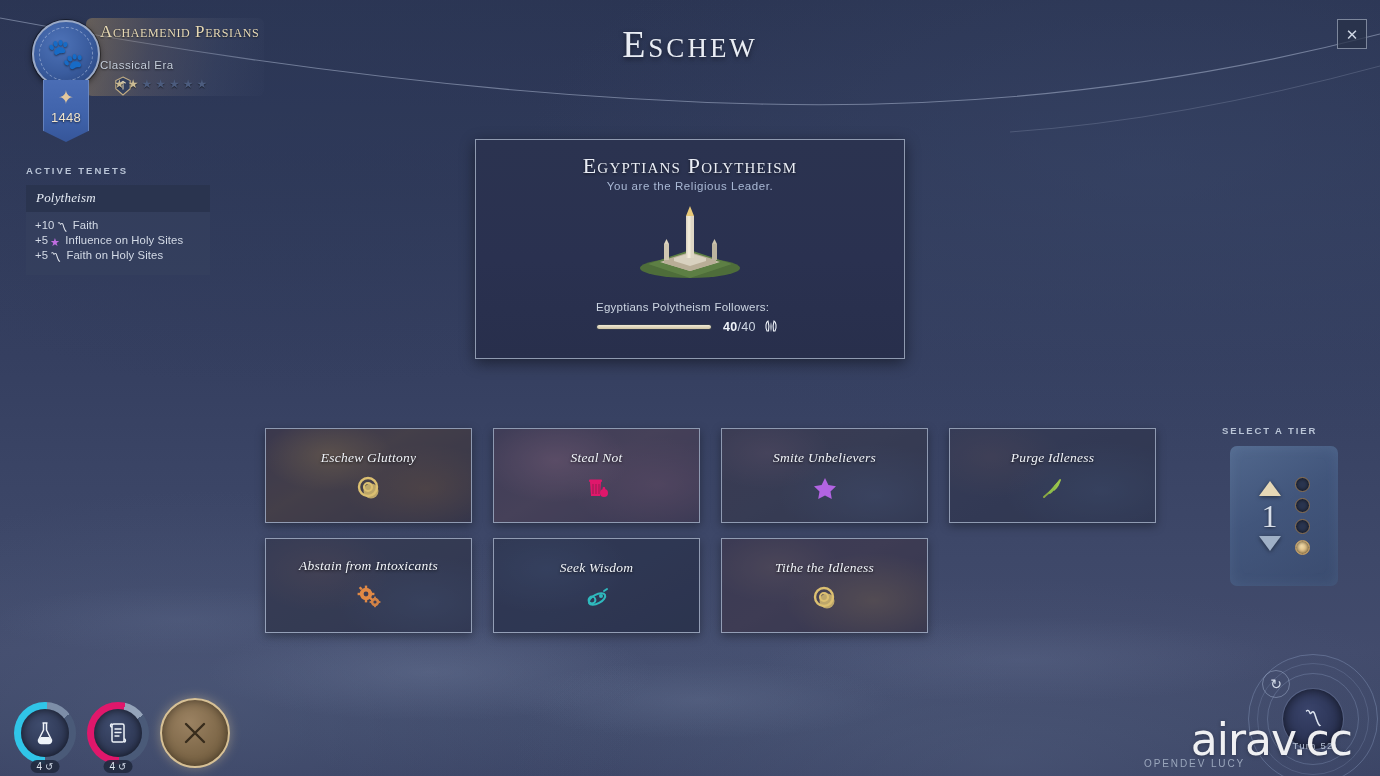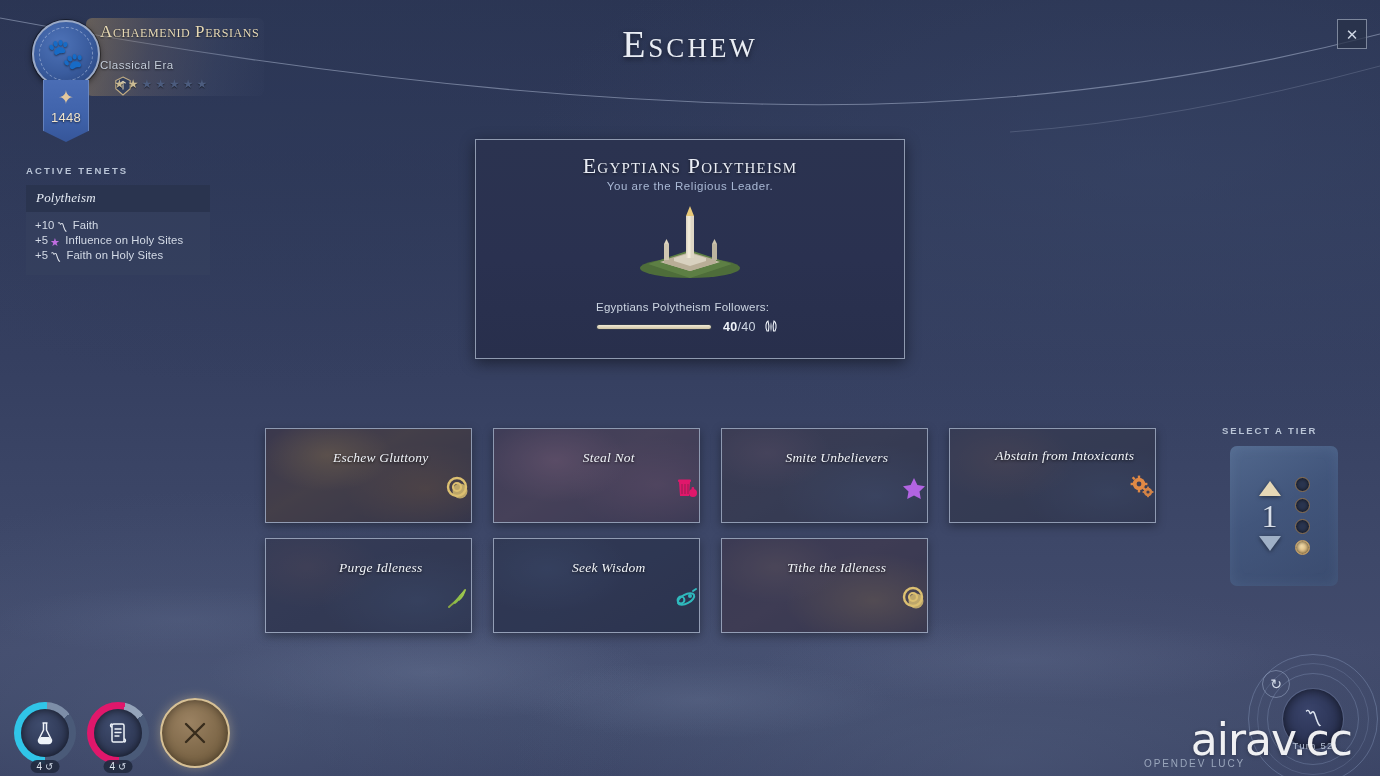--- a/index.html
+++ b/index.html
@@ -173,21 +173,21 @@
   
   #tenet-grid {
     position:absolute; left:265px; top:428px;
     display:grid; grid-template-columns:repeat(4, 207px);
     grid-auto-rows:95px; gap:15px 21px;
   }
   .tenet {
     position:relative; border:1px solid rgba(196,206,224,.62);
     overflow:hidden; cursor:pointer;
     box-shadow:0 3px 9px rgba(0,0,0,.34);
-    display:flex; flex-direction:column; align-items:flex-end; justify-content:center;
+    display:flex; flex-direction:column; align-items:center; justify-content:center;
   }
   .tenet .bg { position:absolute; inset:0; }
   .tenet .veil { position:absolute; inset:0; background:rgba(30,38,62,.34); }
   .tenet-name {
     position:relative; z-index:3; width:88%; text-align:center;
     font-family:"Liberation Serif", serif; font-style:italic;
     font-size:13.5px; line-height:16px; color:#f1f4f9; letter-spacing:.25px;
     text-shadow:0 1px 3px rgba(0,0,0,.75);
   }
   .tenet-icon {
@@ -451,20 +451,32 @@
     <div class="tenet">
       <div class="bg bg-smite"></div>
       <div class="veil"></div>
       <div class="tenet-name">Smite Unbelievers</div>
       <div class="tenet-icon" style="color: rgb(178, 100, 226);">
         <svg width="26" height="25" viewBox="0 0 26 25">
           <path d="M13 2 L16.4 9 L24 10.2 L18.5 15.6 L19.8 23 L13 19.5 L6.2 23 L7.5 15.6 L2 10.2 L9.6 9 Z" fill="#b264e2"></path>
         </svg>
       </div>
     </div>
+    <div class="tenet">
+      <div class="bg bg-purge"></div>
+      <div class="veil"></div>
+      <div class="tenet-name">Purge Idleness</div>
+      <div class="tenet-icon" style="color: rgb(156, 197, 78);">
+        <svg width="26" height="24" viewBox="0 0 26 24">
+          <path d="M4 21 C8 17 14 14 20 4" stroke="#8aa843" stroke-width="2" fill="none" stroke-linecap="round"></path>
+          <path d="M12 13 C15 8 18 5 21 3 C20 8 18 12 14 15 Z" fill="#9cc54e"></path>
+          <path d="M8 17 C11 13 14 10 17 8 C16 12 13 16 10 18 Z" fill="#8fbe49"></path>
+        </svg>
+      </div>
+    </div>
     <div class="tenet two-line">
       <div class="bg bg-abstain"></div>
       <div class="veil"></div>
       <div class="tenet-name">Abstain from Intoxicants</div>
       <div class="tenet-icon" style="color: rgb(224, 137, 69);">
         <svg width="26" height="24" viewBox="0 0 26 24">
           <g fill="#e08945">
             <circle cx="10" cy="10" r="6.2"></circle>
             <rect x="8.8" y="1.6" width="2.4" height="3.4"></rect>
             <rect x="8.8" y="15" width="2.4" height="3.4"></rect>
@@ -479,32 +491,20 @@
             <rect x="18.1" y="12.6" width="1.8" height="2.4"></rect>
             <rect x="18.1" y="21" width="1.8" height="2.2"></rect>
             <rect x="13.6" y="17.1" width="2.4" height="1.8"></rect>
             <rect x="22" y="17.1" width="2.4" height="1.8"></rect>
           </g>
           <circle cx="19" cy="18" r="1.6" fill="#3c3d55"></circle>
         </svg>
       </div>
     </div>
     <div class="tenet">
-      <div class="bg bg-purge"></div>
-      <div class="veil"></div>
-      <div class="tenet-name">Purge Idleness</div>
-      <div class="tenet-icon" style="color: rgb(156, 197, 78);">
-        <svg width="26" height="24" viewBox="0 0 26 24">
-          <path d="M4 21 C8 17 14 14 20 4" stroke="#8aa843" stroke-width="2" fill="none" stroke-linecap="round"></path>
-          <path d="M12 13 C15 8 18 5 21 3 C20 8 18 12 14 15 Z" fill="#9cc54e"></path>
-          <path d="M8 17 C11 13 14 10 17 8 C16 12 13 16 10 18 Z" fill="#8fbe49"></path>
-        </svg>
-      </div>
-    </div>
-    <div class="tenet">
       <div class="bg bg-wisdom"></div>
       <div class="veil"></div>
       <div class="tenet-name">Seek Wisdom</div>
       <div class="tenet-icon" style="color: rgb(47, 185, 189);">
         <svg width="26" height="24" viewBox="0 0 26 24">
           <ellipse cx="13" cy="13" rx="9" ry="4.5" fill="none" stroke="#2fb9bd" stroke-width="2" transform="rotate(-28 13 13)"></ellipse>
           <circle cx="8" cy="14" r="3.4" fill="none" stroke="#2fb9bd" stroke-width="2"></circle>
           <circle cx="17" cy="10" r="2" fill="#2fb9bd"></circle>
           <path d="M20 5 L23 3" stroke="#2fb9bd" stroke-width="2" stroke-linecap="round"></path>
         </svg>

